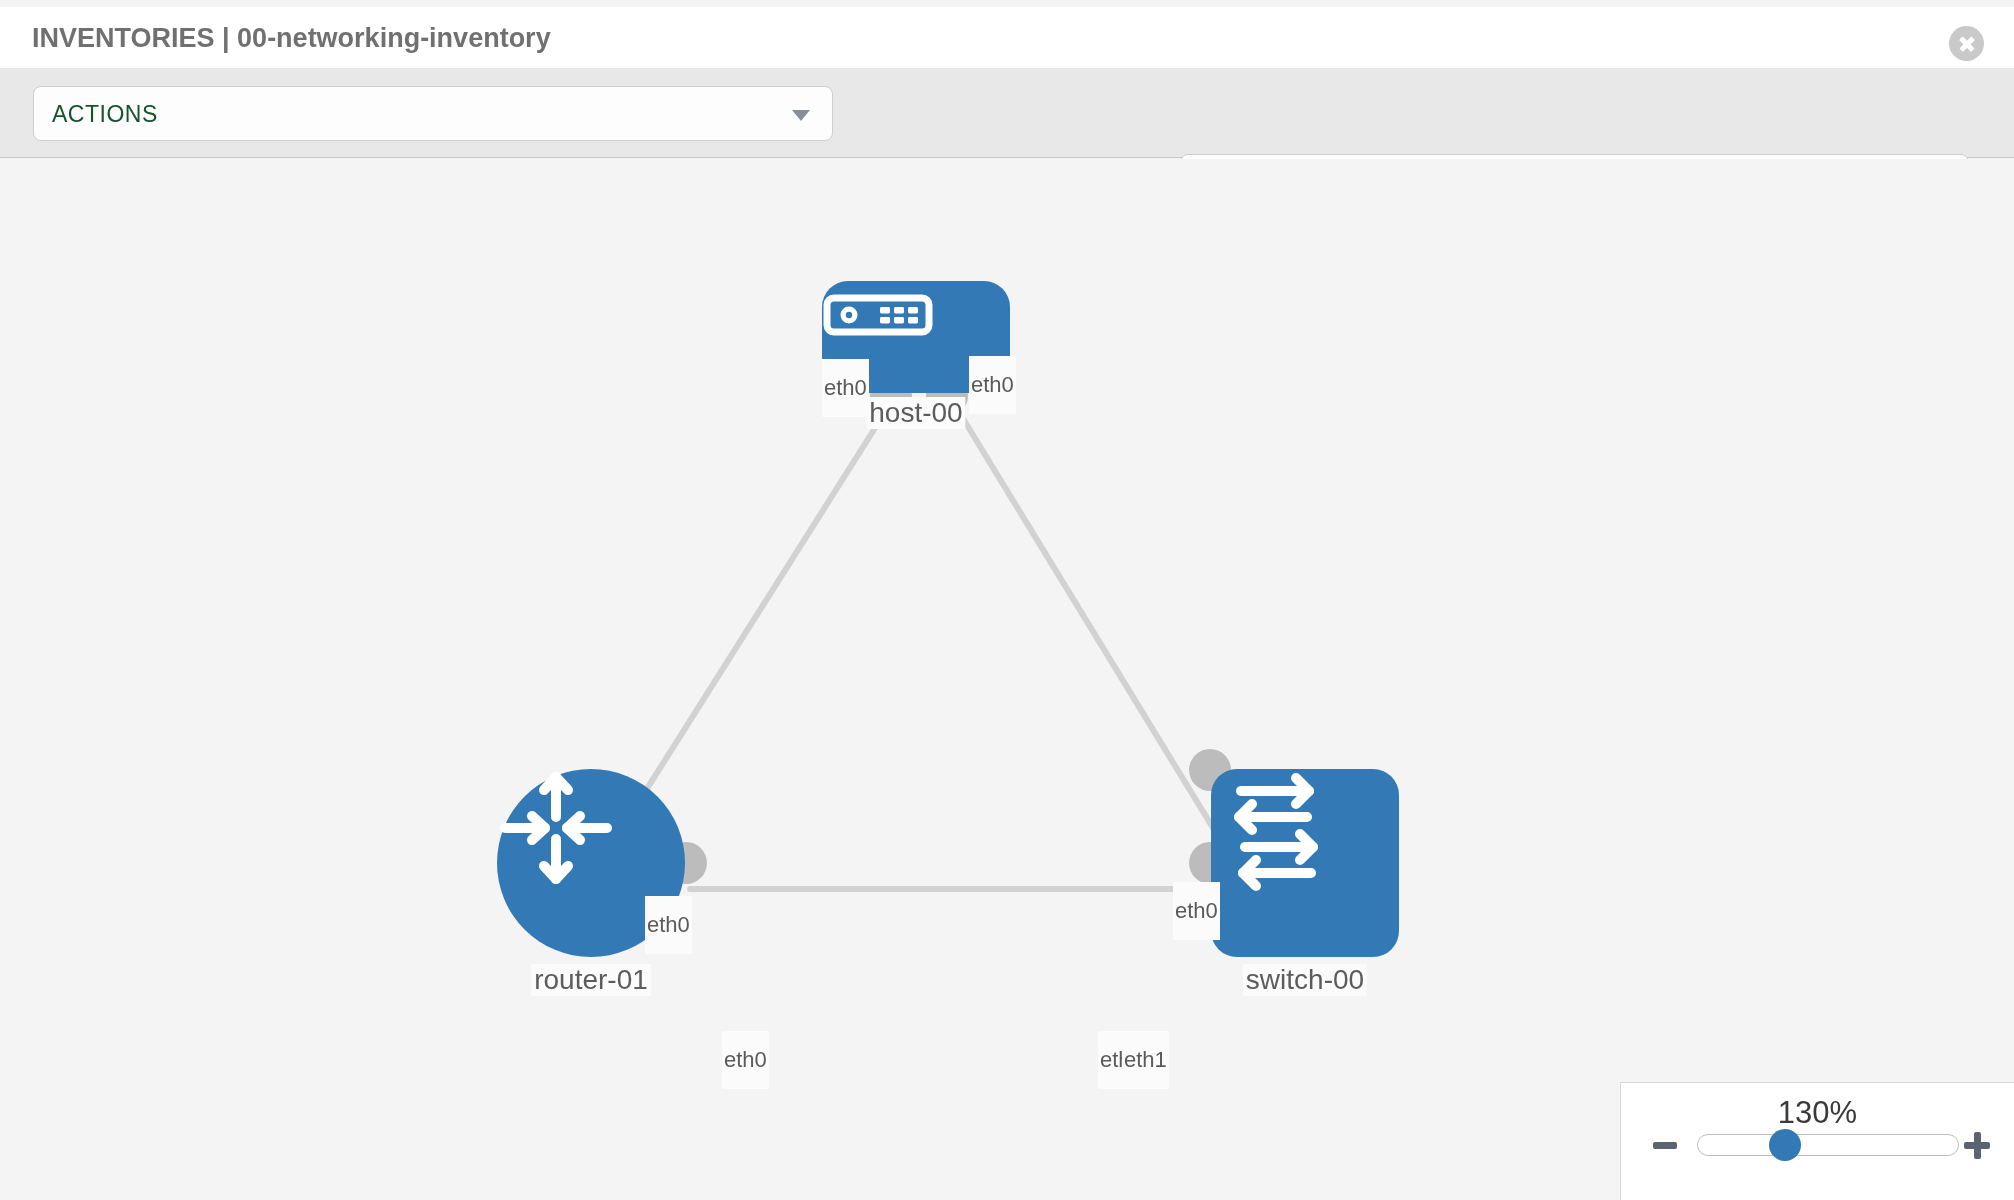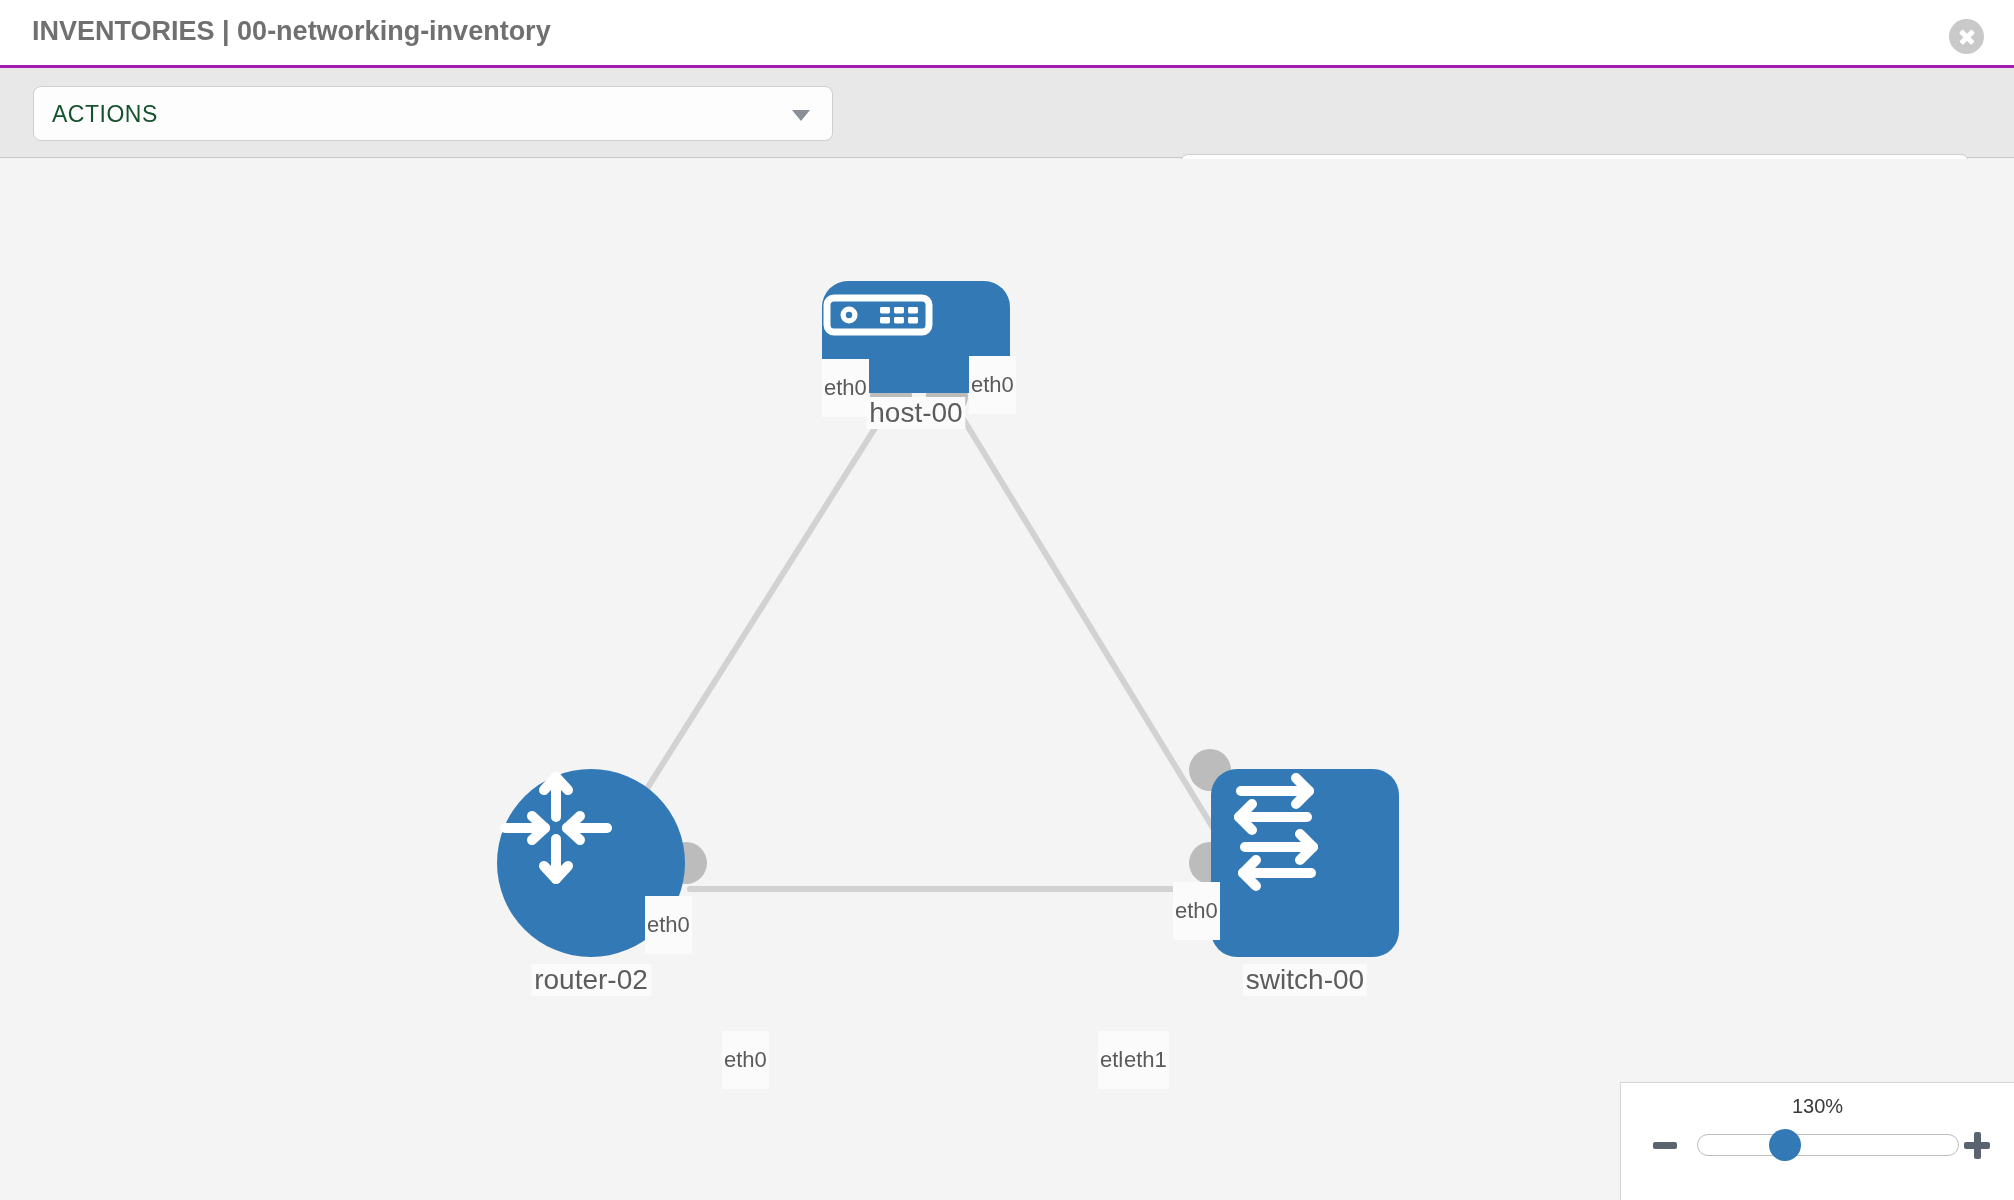--- a/index.html
+++ b/index.html
@@ -14,21 +14,21 @@
   #app {
     position: relative;
     width: 2014px;
     height: 1200px;
     background: #f4f4f4;
   }
 
   
   .header {
     position: absolute;
-    top: 0; left: 0;
+    top: 7px; left: 0;
     width: 2014px;
     height: 68px;
     background: #ffffff;
     border-bottom: 3px solid #a21caf;
   }
   .header-title {
     position: absolute;
     left: 32px;
     top: 16px;
     font-size: 27px;
@@ -200,21 +200,21 @@
     background: #ffffff;
     border: 1px solid #d6d6d6;
     border-bottom: none;
     border-right: none;
   }
   .zoom-value {
     position: absolute;
     top: 12px;
     left: 0; right: 0;
     text-align: center;
-    font-size: 20px;
+    font-size: 31px;
     color: #3a3a3a;
   }
   .zoom-minus, .zoom-plus {
     position: absolute;
     top: 48px;
     cursor: pointer;
     color: #5a6470;
   }
   .zoom-minus { left: 32px; width: 28px; height: 28px; }
   .zoom-plus  { right: 22px; width: 28px; height: 28px; }
@@ -336,21 +336,21 @@
             <path d="M47 21 L59 8 L71 21"></path>
             <path d="M59 110 L59 70"></path>
             <path d="M47 97 L59 110 L71 97"></path>
             <path d="M8 59 L48 59"></path>
             <path d="M35 47 L48 59 L35 71"></path>
             <path d="M110 59 L70 59"></path>
             <path d="M83 47 L70 59 L83 71"></path>
           </g>
         </svg>
       </div>
-      <div class="node-label" style="top:195px;">router-02</div>
+      <div class="node-label" style="top:195px;">router-01</div>
     </div>
 
     <div class="iface-label" style="left:645px; top:737px;">eth0</div>
     <div class="iface-label" style="left:722px; top:872px;">eth0</div>
 
     <div class="node node-switch" style="left:1211px; top:610px; width:188px; height:176px;">
       <div class="handle" style="left:-22px; top:-20px;"></div>
       <div class="handle" style="left:-22px; top:73px;"></div>
       <div class="node-shape">
         <svg width="126" height="126" viewBox="0 0 126 126" aria-hidden="true">

